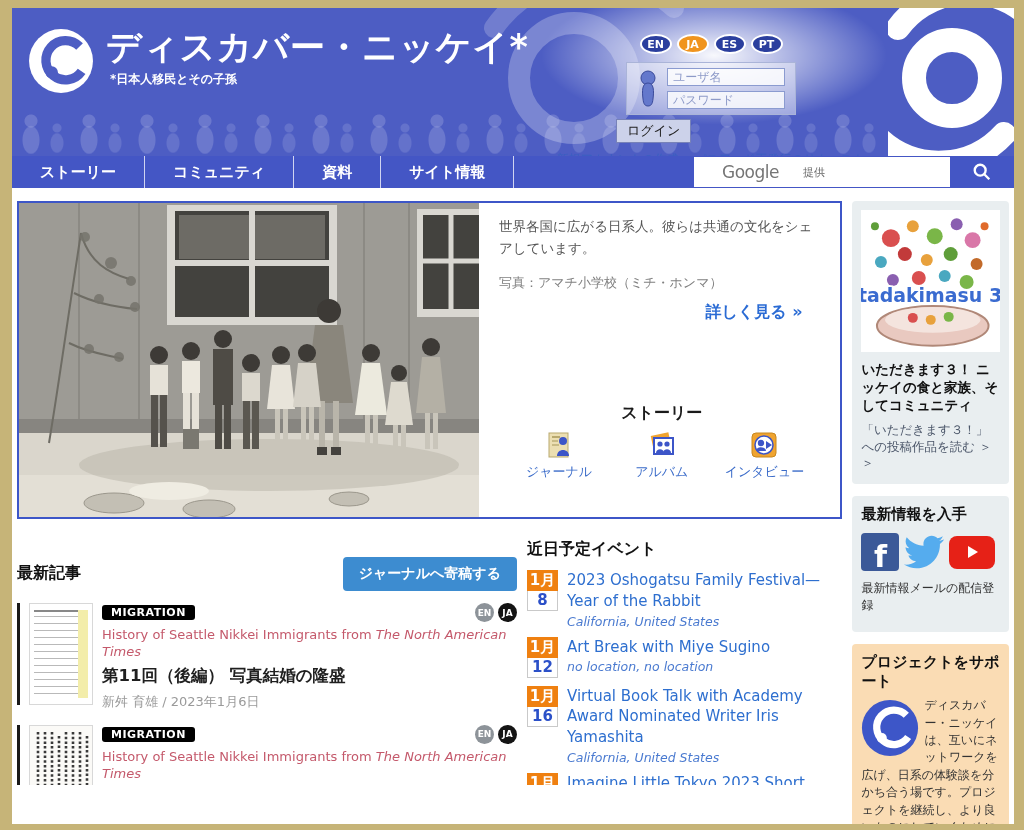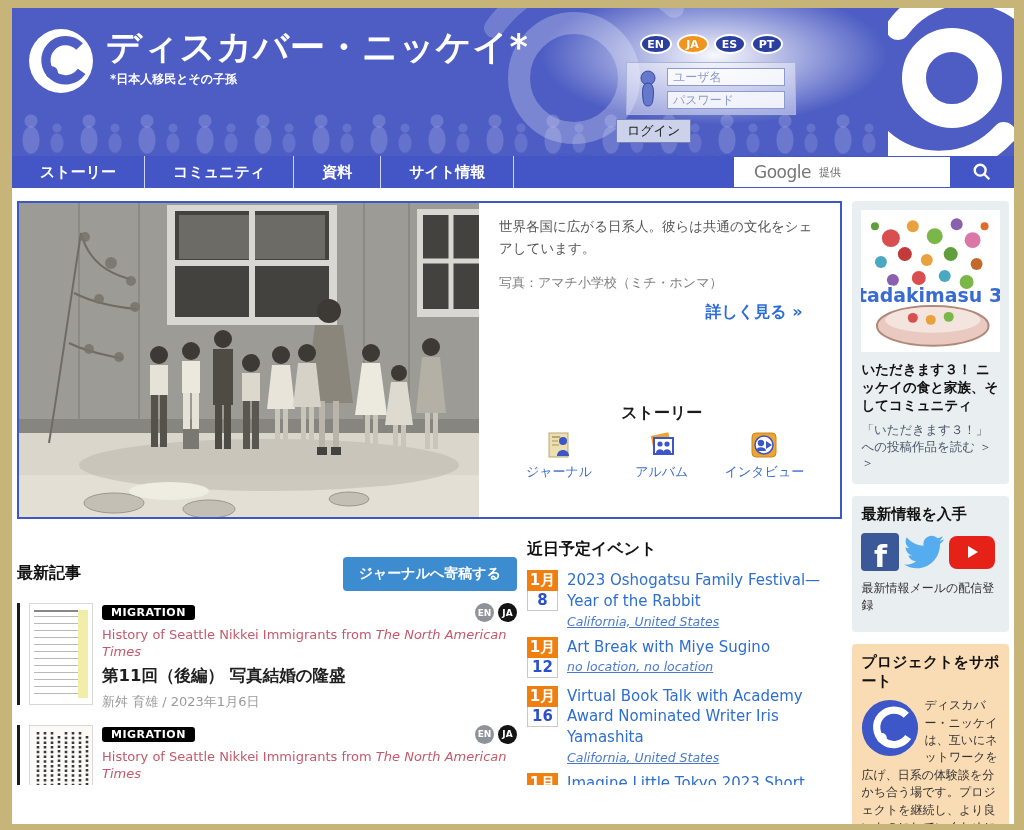--- a/index.html
+++ b/index.html
@@ -31,21 +31,21 @@
   .login-fields input { width:118px; height:18px; border:1px solid #8b9bd0; background:rgba(255,255,255,.8); font-size:12px; color:#33418f; padding:1px 5px; }
   .login-fields input::placeholder { color:#8d9ac8; }
   .login-btn { margin-top:4px; align-self:flex-start; margin-left:70px; background:#ccd2ea; border:1px solid #7782b8; font-size:13px; color:#222; padding:2px 10px; cursor:pointer; }
   .login-links { margin-top:8px; white-space:nowrap; font-size:12px; }
   .login-links a { color:#3a5fc0; text-decoration:none; margin:0 6px; cursor:pointer; }
 
   
   .nav { height:32px; background:#4456c5; display:flex; align-items:stretch; }
   .nav-item { color:#fff; font-size:15px; font-weight:bold; line-height:32px; padding:0 28px; border-right:1px solid rgba(255,255,255,.75); cursor:pointer; }
   .search-wrap { margin-left:auto; display:flex; align-items:center; }
-  .search-box { width:216px; height:30px; background:#fff; display:flex; align-items:center; padding:0 20px; gap:8px; cursor:text; }
+  .search-box { width:256px; height:30px; background:#fff; display:flex; align-items:center; padding:0 28px; gap:24px; cursor:text; }
   .g-word { color:#757575; font-size:17px; font-weight:500; letter-spacing:-.5px; }
   .g-by { color:#666; font-size:11px; }
   .search-btn { width:64px; display:flex; align-items:center; justify-content:center; cursor:pointer; }
 
   
   .main { display:flex; gap:10px; padding:13px 5px 0 5px; }
   .main-left { width:828px; }
   .sidebar { width:157px; }
 
   .hero { border:2px solid #3d56c8; height:318px; display:flex; background:#fff; }
@@ -87,21 +87,21 @@
   .art-title { font-size:16.5px; font-weight:bold; color:#1f1f1f; margin-bottom:6px; cursor:pointer; }
   .art-byline { font-size:13px; color:#9a9a9a; }
 
   .events-col { flex:1; }
   .events-title { font-size:16px; font-weight:bold; color:#111; margin-bottom:10px; padding-top:6px; }
   .event { display:flex; gap:9px; margin-bottom:8px; }
   .date-badge { width:31px; flex:none; cursor:pointer; }
   .date-month { background:#ef8010; color:#fff; font-size:15px; font-weight:bold; text-align:center; padding:1px 0; }
   .date-day { background:#fff; border:1px solid #c9c9c9; border-top:none; color:#2b50c8; font-size:15px; font-weight:bold; text-align:center; padding:0 0 1px; }
   .event-body a { color:#2e6fcf; font-size:15px; line-height:1.32; text-decoration:none; cursor:pointer; }
-  .event-loc { color:#4a7ad0; font-size:12.5px; font-style:italic; margin-top:2px;text-decoration:underline; }
+  .event-loc { color:#4a7ad0; font-size:12.5px; font-style:italic; margin-top:2px; }
 
   
   .side-box { background:#e9eef0; border-radius:4px; padding:9px 9px 12px; margin-bottom:12px; }
   .side-box.peach { background:#fadcb4; }
   .promo-img { width:100%; height:142px; background:#fff; display:block; }
   .promo-title { font-size:13.5px; font-weight:bold; color:#111; line-height:1.35; margin-top:8px; }
   .promo-link { display:block; font-size:12.5px; color:#4a5568; line-height:1.35; margin-top:7px; text-decoration:none; cursor:pointer; }
   .updates-heading { font-size:15px; font-weight:bold; color:#111; margin-bottom:8px; }
   .social-row { display:flex; align-items:center; gap:2px; margin-bottom:8px; }
   .fb { width:38px; height:38px; background:#3b5998; border-radius:4px; color:#fff; font-weight:bold; font-size:30px; display:flex; align-items:flex-end; justify-content:center; line-height:.95; cursor:pointer; }

